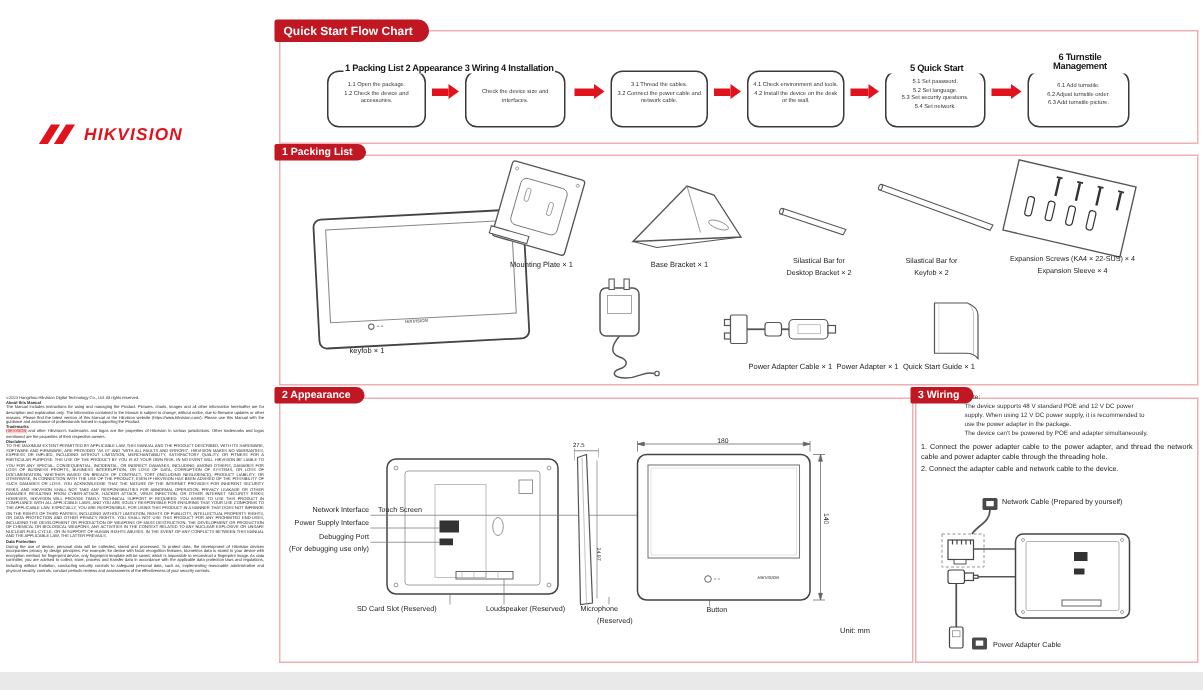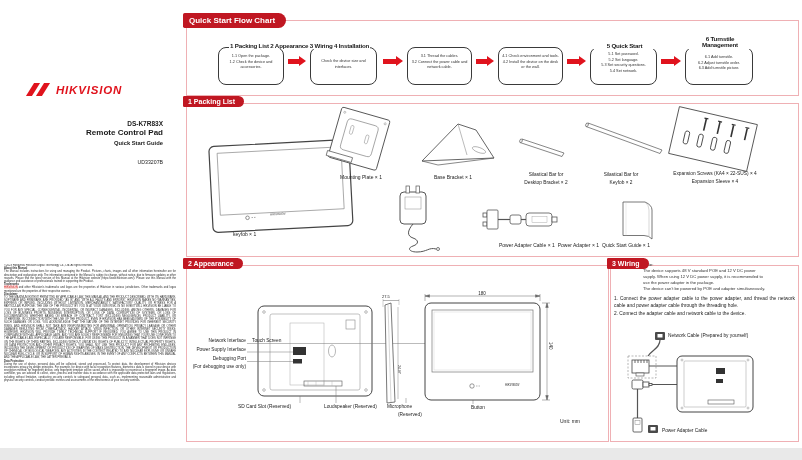--- a/index.html
+++ b/index.html
@@ -24,26 +24,20 @@
 </style>
 </head>
 <body>
 
 <div class="abs" style="left:0;top:0;width:180px;height:460px;">
   <div class="abs" style="left:27px;top:83px;width:140px;height:16px;">
     <span class="slash" style="left:3px;top:0;"></span>
     <span class="slash" style="left:13px;top:0;"></span>
     <span class="lbl" style="left:29px;top:0.5px;font-size:11.5px;font-weight:bold;font-style:italic;color:#e0131d;letter-spacing:0.8px;">HIKVISION</span>
   </div>
-  <div class="abs" style="left:20px;top:120px;width:143px;text-align:right;color:#1a1a1a;">
-    <div style="font-size:6.5px;font-weight:600;">DS-K7R83X</div>
-    <div style="font-size:8px;font-weight:600;margin-top:1px;">Remote  Control  Pad</div>
-    <div style="font-size:5.8px;font-weight:600;margin-top:3px;">Quick  Start  Guide</div>
-    <div style="font-size:5.2px;margin-top:13px;">UD33207B</div>
-  </div>
   <div class="legal">
     <div>©2023 Hangzhou Hikvision Digital Technology Co., Ltd. All rights reserved.</div>
     <div class="h">About this Manual</div>
     <div>The Manual includes instructions for using and managing the Product. Pictures, charts, images and all other information hereinafter are for description and explanation only. The information contained in the Manual is subject to change, without notice, due to firmware updates or other reasons. Please find the latest version of this Manual at the Hikvision website (https://www.hikvision.com/). Please use this Manual with the guidance and assistance of professionals trained in supporting the Product.</div>
     <div class="h">Trademarks</div>
     <div><span class="red">HIKVISION</span><span> and other Hikvision's trademarks and logos are the properties of Hikvision in various jurisdictions. Other trademarks and logos mentioned are the properties of their respective owners.</span></div>
     <div class="h">Disclaimer</div>
     <div>TO THE MAXIMUM EXTENT PERMITTED BY APPLICABLE LAW, THIS MANUAL AND THE PRODUCT DESCRIBED, WITH ITS HARDWARE, SOFTWARE AND FIRMWARE, ARE PROVIDED "AS IS" AND "WITH ALL FAULTS AND ERRORS". HIKVISION MAKES NO WARRANTIES, EXPRESS OR IMPLIED, INCLUDING WITHOUT LIMITATION, MERCHANTABILITY, SATISFACTORY QUALITY, OR FITNESS FOR A PARTICULAR PURPOSE. THE USE OF THE PRODUCT BY YOU IS AT YOUR OWN RISK. IN NO EVENT WILL HIKVISION BE LIABLE TO YOU FOR ANY SPECIAL, CONSEQUENTIAL, INCIDENTAL, OR INDIRECT DAMAGES, INCLUDING, AMONG OTHERS, DAMAGES FOR LOSS OF BUSINESS PROFITS, BUSINESS INTERRUPTION, OR LOSS OF DATA, CORRUPTION OF SYSTEMS, OR LOSS OF DOCUMENTATION, WHETHER BASED ON BREACH OF CONTRACT, TORT (INCLUDING NEGLIGENCE), PRODUCT LIABILITY, OR OTHERWISE, IN CONNECTION WITH THE USE OF THE PRODUCT, EVEN IF HIKVISION HAS BEEN ADVISED OF THE POSSIBILITY OF SUCH DAMAGES OR LOSS. YOU ACKNOWLEDGE THAT THE NATURE OF THE INTERNET PROVIDES FOR INHERENT SECURITY RISKS, AND HIKVISION SHALL NOT TAKE ANY RESPONSIBILITIES FOR ABNORMAL OPERATION, PRIVACY LEAKAGE OR OTHER DAMAGES RESULTING FROM CYBER-ATTACK, HACKER ATTACK, VIRUS INFECTION, OR OTHER INTERNET SECURITY RISKS; HOWEVER, HIKVISION WILL PROVIDE TIMELY TECHNICAL SUPPORT IF REQUIRED. YOU AGREE TO USE THIS PRODUCT IN COMPLIANCE WITH ALL APPLICABLE LAWS, AND YOU ARE SOLELY RESPONSIBLE FOR ENSURING THAT YOUR USE CONFORMS TO THE APPLICABLE LAW. ESPECIALLY, YOU ARE RESPONSIBLE, FOR USING THIS PRODUCT IN A MANNER THAT DOES NOT INFRINGE ON THE RIGHTS OF THIRD PARTIES, INCLUDING WITHOUT LIMITATION, RIGHTS OF PUBLICITY, INTELLECTUAL PROPERTY RIGHTS, OR DATA PROTECTION AND OTHER PRIVACY RIGHTS. YOU SHALL NOT USE THIS PRODUCT FOR ANY PROHIBITED END-USES, INCLUDING THE DEVELOPMENT OR PRODUCTION OF WEAPONS OF MASS DESTRUCTION, THE DEVELOPMENT OR PRODUCTION OF CHEMICAL OR BIOLOGICAL WEAPONS, ANY ACTIVITIES IN THE CONTEXT RELATED TO ANY NUCLEAR EXPLOSIVE OR UNSAFE NUCLEAR FUEL-CYCLE, OR IN SUPPORT OF HUMAN RIGHTS ABUSES. IN THE EVENT OF ANY CONFLICTS BETWEEN THIS MANUAL AND THE APPLICABLE LAW, THE LATTER PREVAILS.</div>
     <div class="h">Data Protection</div>
     <div>During the use of device, personal data will be collected, stored and processed. To protect data, the development of Hikvision devices incorporates privacy by design principles. For example, for device with facial recognition features, biometrics data is stored in your device with encryption method; for fingerprint device, only fingerprint template will be saved, which is impossible to reconstruct a fingerprint image. As data controller, you are advised to collect, store, process and transfer data in accordance with the applicable data protection laws and regulations, including without limitation, conducting security controls to safeguard personal data, such as, implementing reasonable administrative and physical security controls, conduct periodic reviews and assessments of the effectiveness of your security controls.</div>

